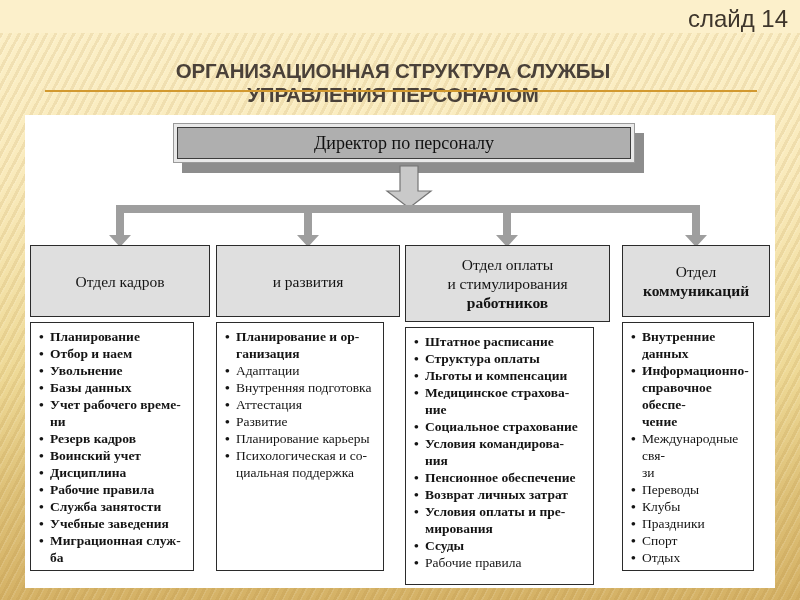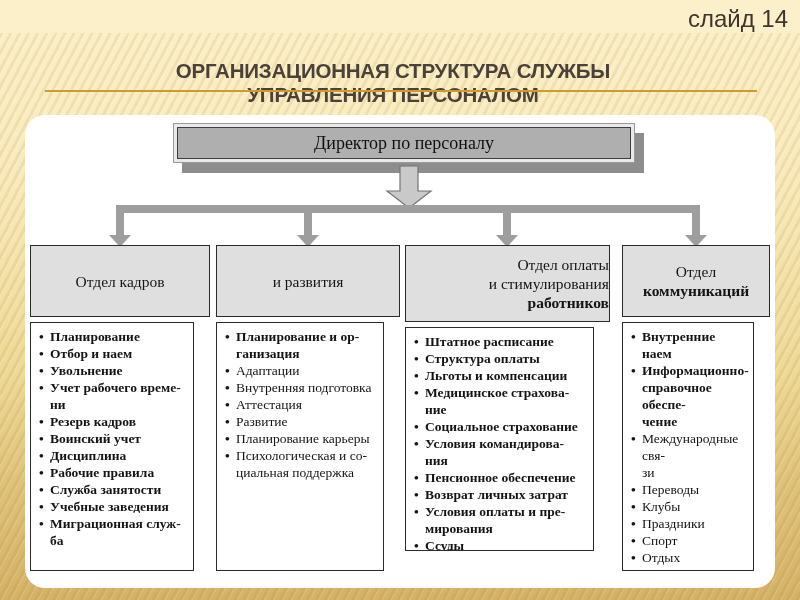--- a/index.html
+++ b/index.html
@@ -17,21 +17,21 @@
     position:absolute;top:5px;right:12px;font-size:24px;color:#3E362C;letter-spacing:0;
   }
   .slide-title{
     position:absolute;left:40px;top:36px;width:706px;text-align:center;
     font-weight:bold;font-size:20.5px;line-height:24px;color:#4A4139;letter-spacing:-0.2px;margin-top:23px;
   }
   .title-rule{
     position:absolute;left:45px;top:90px;width:712px;height:2px;background:#D2992F;
   }
   .panel{
-    position:absolute;left:25px;top:115px;width:750px;height:473px;background:#FFFFFF;border-radius:20px;
+    position:absolute;left:25px;top:115px;width:750px;height:473px;background:#FFFFFF;
   }
   
   .dir-wrap{
     position:absolute;left:148px;top:8px;width:462px;height:40px;
     background:#E9E9E9;border:1px solid #9A9A9A;padding:3px;
     box-shadow:9px 10px 0 0 #8D8D8D;box-sizing:border-box;
   }
   .dir-box{
     width:100%;height:100%;background:#AFAFAF;border:1.5px solid #3D3D3D;box-sizing:border-box;
     display:flex;align-items:center;justify-content:center;
@@ -44,28 +44,28 @@
   .dept-col-1{left:191px;width:184px;}
   .dept-col-2{left:380px;width:205px;}
   .dept-col-3{left:597px;width:148px;}
   .dept-head{
     position:absolute;left:0;right:0;top:130px;height:72px;
     background:#DFDFDF;border:1.5px solid #2B2B2B;box-sizing:border-box;
     display:flex;flex-direction:column;align-items:center;justify-content:center;
     font-family:"Liberation Serif",serif;font-size:15.5px;line-height:19px;color:#141414;
     text-align:center;
   }
-  .dept-col-2 .dept-head{height:77px;align-items:flex-end;}
+  .dept-col-2 .dept-head{height:77px;}
   .dept-list{
     position:absolute;left:0;right:16px;top:207px;height:249px;
     background:#FFFFFF;border:1.3px solid #2B2B2B;box-sizing:border-box;
     margin:0;padding:5px 7px 0 7px;list-style:none;overflow:hidden;
     font-family:"Liberation Serif",serif;font-size:13.5px;line-height:17px;color:#141414;
   }
-  .dept-col-2 .dept-list{top:212px;height:224px;}
+  .dept-col-2 .dept-list{top:212px;height:258px;}
   .li{position:relative;padding-left:12px;white-space:pre-line;font-weight:bold;}
   .li.regular{font-weight:normal;}
   .li::before{content:"\2022";position:absolute;left:1px;top:0;font-weight:bold;}
   .b{font-weight:bold;}
 </style>
 </head>
 <body>
 
 <div class="top-band"></div>
 <div class="bg-stripes"></div>
@@ -100,20 +100,21 @@
   </svg>
 
   <div class="dept dept-col-0">
     <div class="dept-head">
         <div>Отдел кадров</div>
       </div>
     <ul class="dept-list">
         <li class="li">Планирование</li>
         <li class="li">Отбор и наем</li>
         <li class="li">Увольнение</li>
+        <li class="li">Базы данных</li>
         <li class="li">Учет рабочего време-
 ни</li>
         <li class="li">Резерв кадров</li>
         <li class="li">Воинский учет</li>
         <li class="li">Дисциплина</li>
         <li class="li">Рабочие правила</li>
         <li class="li">Служба занятости</li>
         <li class="li">Учебные заведения</li>
         <li class="li">Миграционная служ-
 ба</li>
@@ -157,21 +158,21 @@
         <li class="li">Ссуды</li>
         <li class="li regular">Рабочие правила</li>
       </ul>
   </div>
   <div class="dept dept-col-3">
     <div class="dept-head">
         <div>Отдел</div>
         <div class="b">коммуникаций</div>
       </div>
     <ul class="dept-list">
-        <li class="li">Внутренние наем</li>
+        <li class="li">Внутренние данных</li>
         <li class="li">Информационно-
 справочное обеспе-
 чение</li>
         <li class="li regular">Международные свя-
 зи</li>
         <li class="li regular">Переводы</li>
         <li class="li regular">Клубы</li>
         <li class="li regular">Праздники</li>
         <li class="li regular">Спорт</li>
         <li class="li regular">Отдых</li>

